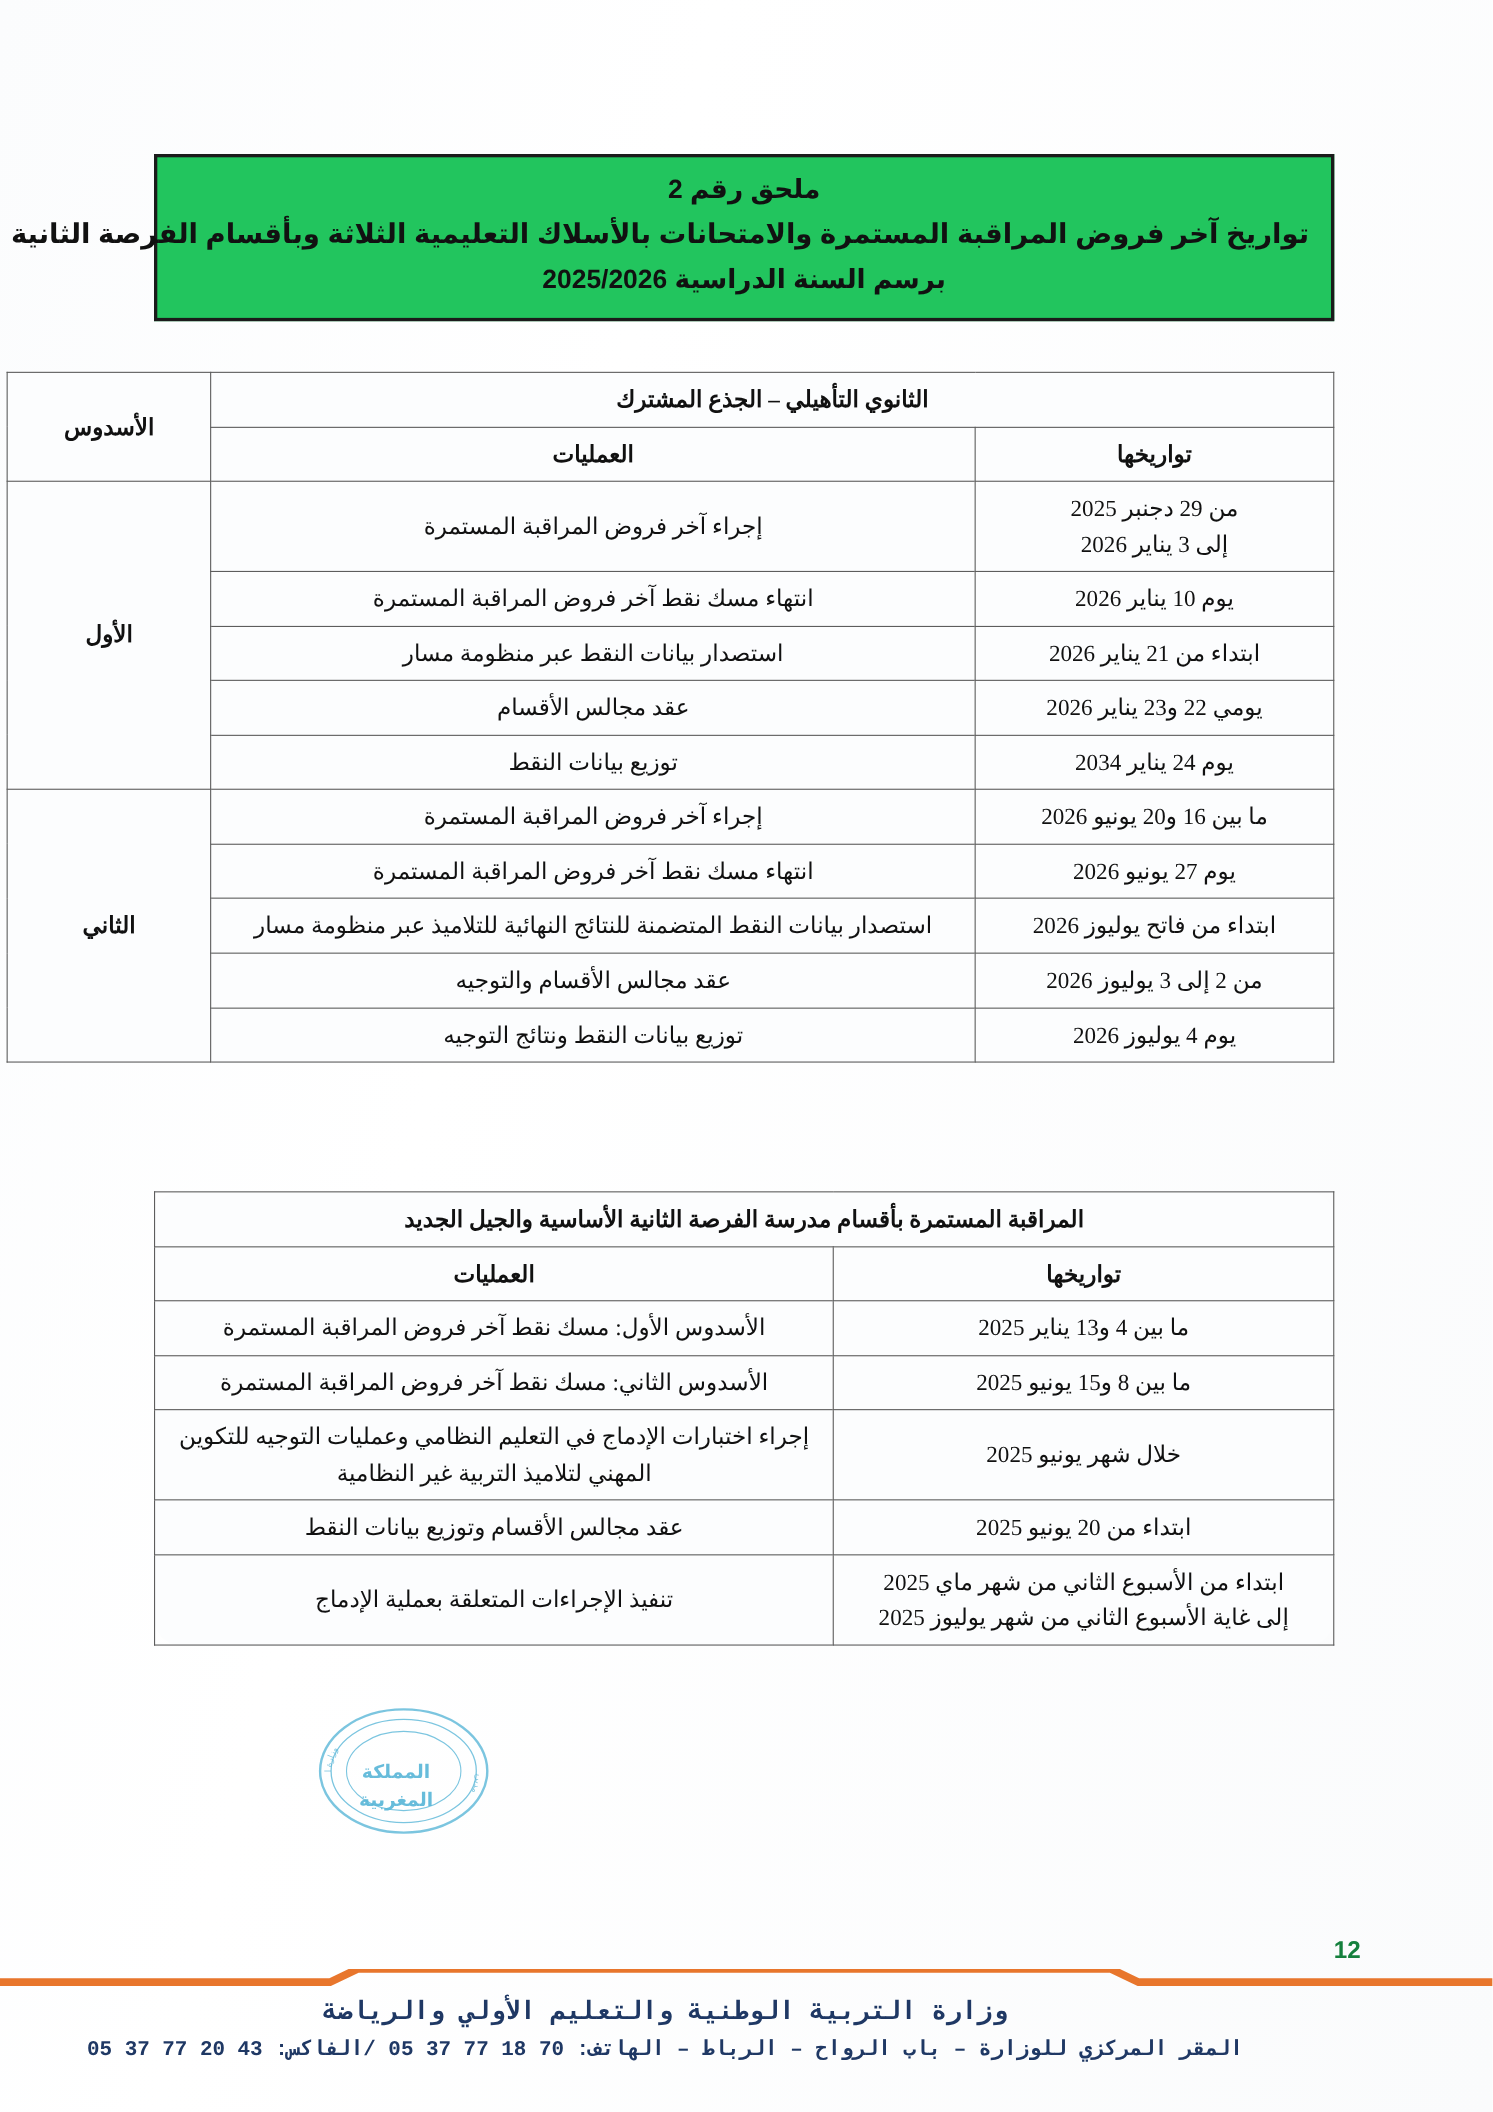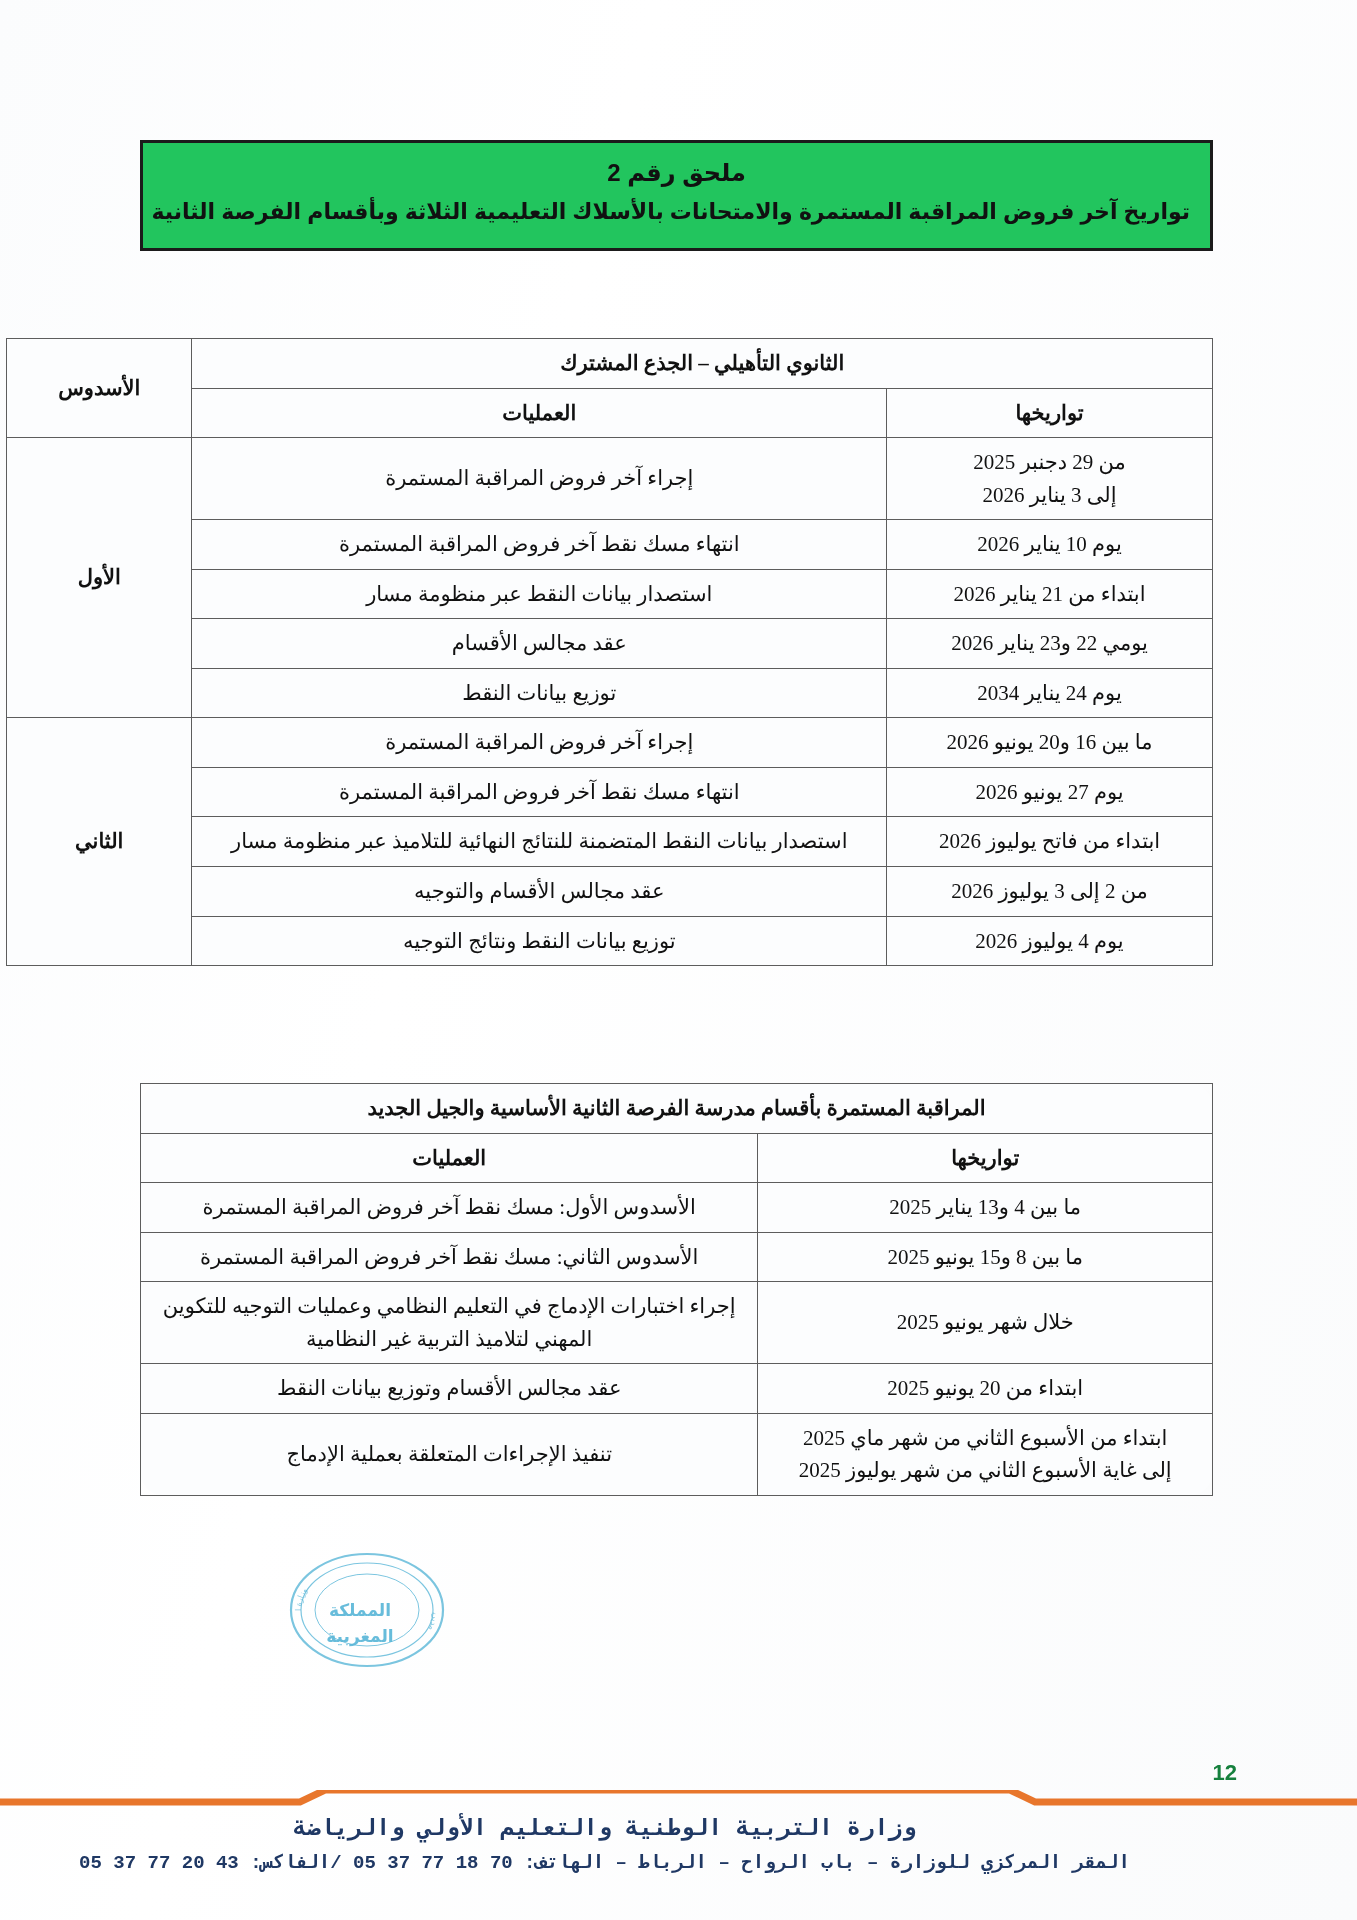--- a/index.html
+++ b/index.html
@@ -47,21 +47,21 @@
     font-family: "Liberation Sans", "DejaVu Sans", sans-serif;
     font-weight: bold;
     font-size: 24px;
     line-height: 1.5;
     color: #111;
     margin-bottom: 4px;
   }
   .title-line-2 {
     font-family: "Liberation Sans", "DejaVu Sans", sans-serif;
     font-weight: bold;
-    font-size: 22px;
+    font-size: 25px;
     line-height: 1.5;
     color: #111;
     margin-bottom: 4px;
     white-space: nowrap;
   }
   .title-line-3 {
     font-family: "Liberation Sans", "DejaVu Sans", sans-serif;
     font-weight: bold;
     font-size: 24px;
     line-height: 1.5;
@@ -196,20 +196,21 @@
 </head>
 <body>
 
 <div class="page"></div>
 
 <div class="content">
 
   <div class="title-box">
     <div class="title-line-1">ملحق رقم 2</div>
     <div class="title-line-2">تواريخ آخر فروض المراقبة المستمرة والامتحانات بالأسلاك التعليمية الثلاثة وبأقسام الفرصة الثانية</div>
+    <div class="title-line-3">برسم السنة الدراسية 2025/2026</div>
   </div>
 
   <table class="doc-table" id="table-one">
     <tbody>
       <tr>
         <td class="tbl-title" colspan="2">الثانوي التأهيلي – الجذع المشترك</td>
         <td class="col-head c-sem" rowspan="2">الأسدوس</td>
       </tr>
       <tr>
         <td class="col-head c-date">تواريخها</td>

